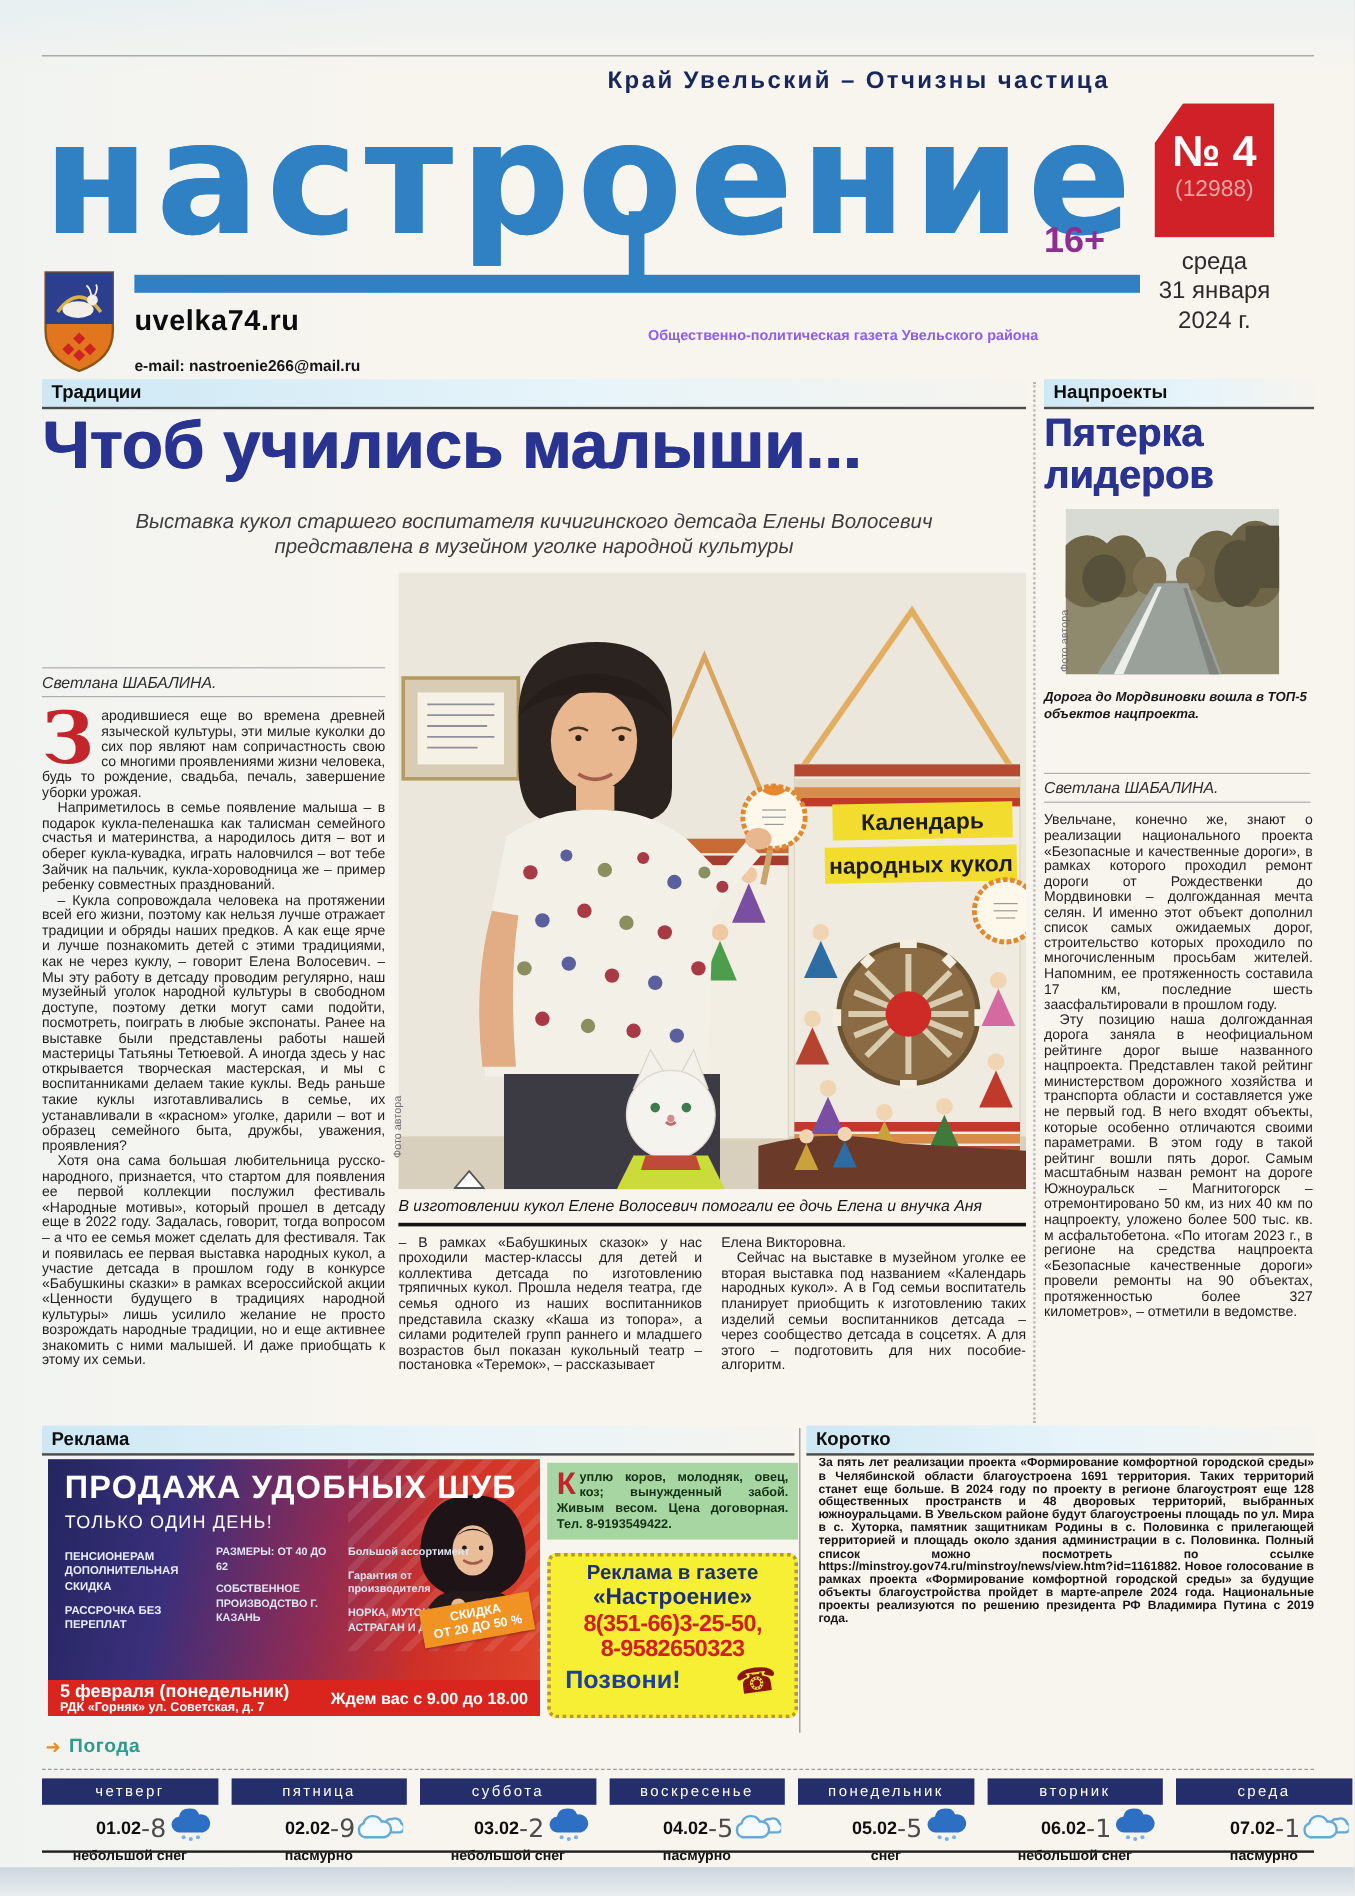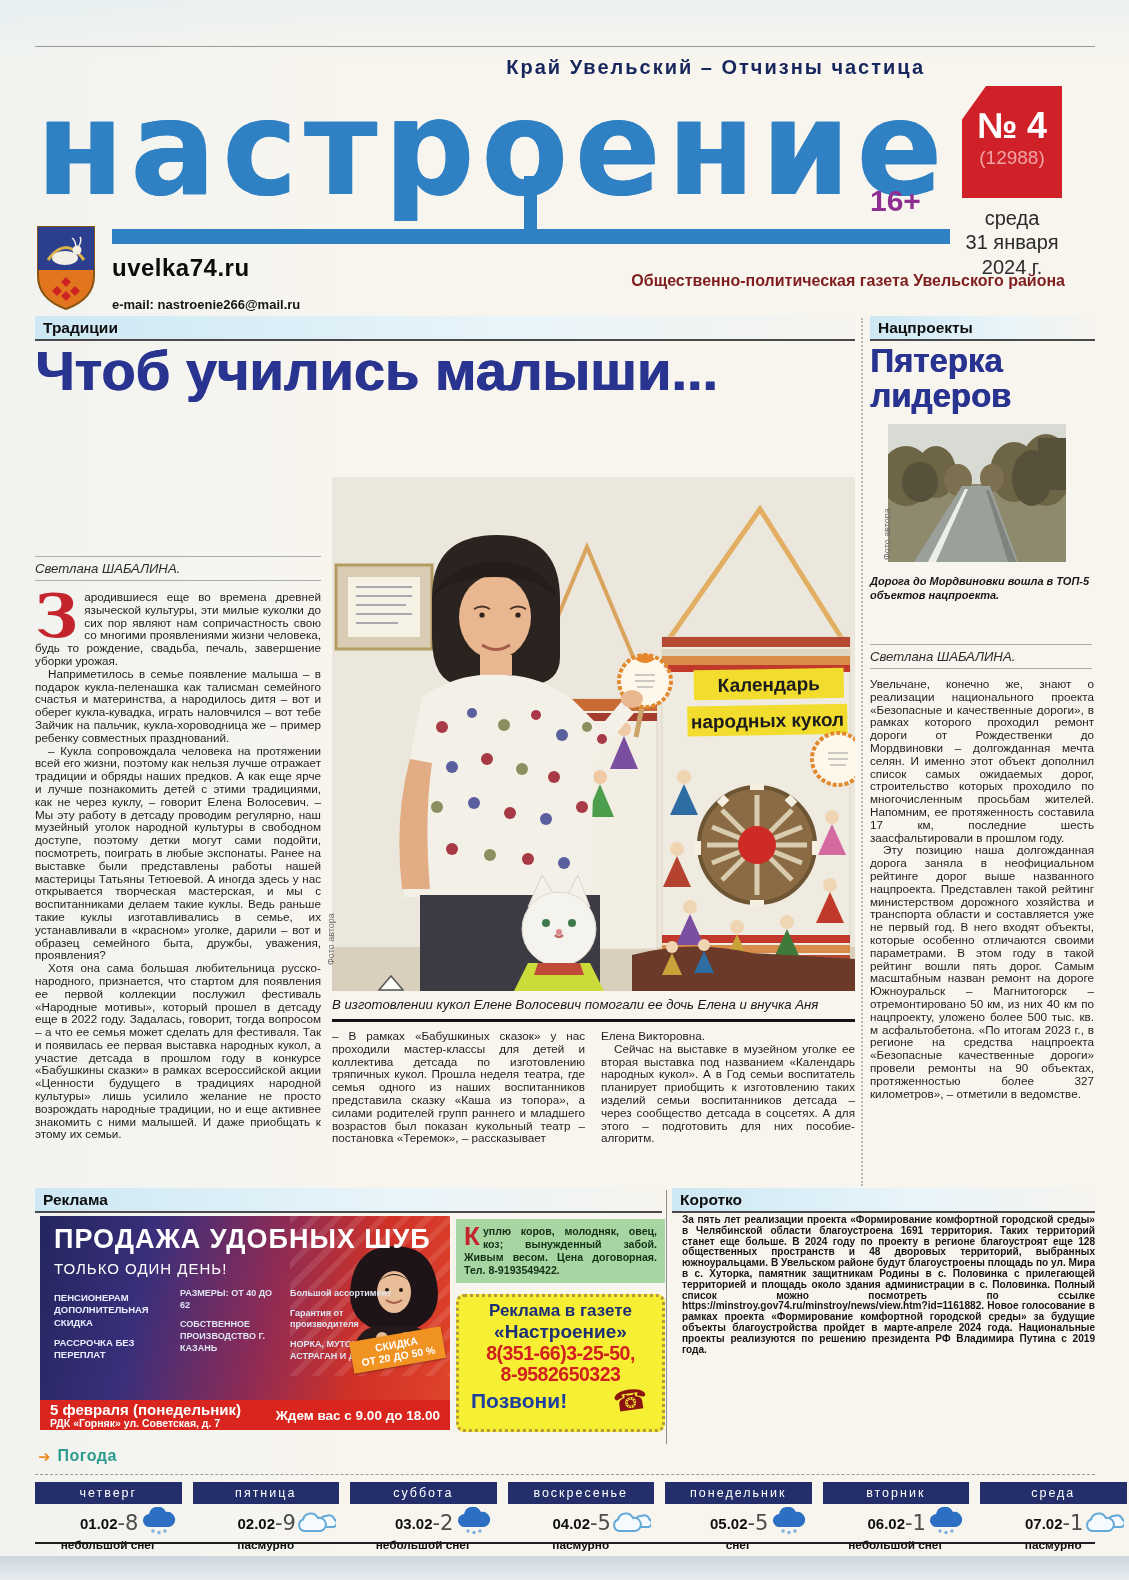--- a/index.html
+++ b/index.html
@@ -20,21 +20,21 @@
   .mast-stem{left:524px;top:176px;width:13px;height:55px;background:#2f81c4;}
   .age-badge{left:870px;top:184px;font-size:30px;font-weight:bold;color:#8d2e90;}
   .issue-box{left:962px;top:86px;width:100px;height:112px;background:#d02028;color:#fff;
            text-align:center;clip-path:polygon(24% 0,100% 0,100% 100%,0 100%,0 30%);padding-top:0;}
   .issue-num{margin-top:22px;font-size:36px;font-weight:bold;line-height:1;}
   .issue-code{font-size:19px;color:#efa3a3;margin-top:3px;}
   .issue-date{left:950px;top:206px;width:124px;text-align:center;font-size:20px;color:#2b2b2b;line-height:1.22;}
   .crest{left:35px;top:224px;}
   .site{left:112px;top:254px;font-size:24px;font-weight:bold;color:#0c0c0c;letter-spacing:.5px;}
   .email{left:112px;top:285px;font-size:13px;font-weight:bold;color:#151515;margin-top:12px;}
-  .paper-subtitle{left:540px;top:272px;width:525px;text-align:right;font-size:16px;font-weight:bold;color:#7f1d1d;}
+  .paper-subtitle{left:540px;top:272px;width:525px;text-align:left;font-size:12px;font-weight:bold;color:#8b5cf6;}
   
   .section-bar{height:20px;background:linear-gradient(90deg,#cde8f4 0%,#e7f4fa 55%,#f6f4ee 100%);
            border-bottom:2px solid #4a4a4a;font-weight:bold;font-size:15.5px;color:#0e0e0e;
            padding:3px 0 0 8px;}
   .bar-trad{left:35px;top:316px;width:812px;}
   .bar-nats{left:870px;top:316px;width:217px;}
   .bar-rekl{left:35px;top:1188px;width:619px;}
   .bar-koro{left:672px;top:1188px;width:415px;}
   .vsep-main{left:861px;top:318px;height:868px;border-left:2px dotted #b7b7b7;}
   .vsep-bottom{left:666px;top:1190px;height:254px;border-left:1px solid #8d8d8d;}
@@ -168,20 +168,21 @@
   </div>
   <div class="abs site">uvelka74.ru</div>
   <div class="abs email">e-mail: nastroenie266@mail.ru</div>
   <div class="abs paper-subtitle">Общественно-политическая газета Увельского района</div>
 
   <div class="abs section-bar bar-trad">Традиции</div>
   <div class="abs section-bar bar-nats">Нацпроекты</div>
   <div class="abs vsep-main"></div>
 
   <div class="abs headline-main">Чтоб учились малыши...</div>
+  <div class="abs subhead-main">Выставка кукол старшего воспитателя кичигинского детсада Елены Волосевич представлена в музейном уголке народной культуры</div>
   <div class="abs byline byline-main">Светлана ШАБАЛИНА.</div>
 
   <div class="abs body-col body-main">
     <p><span class="dropcap">З</span><span>ародившиеся еще во времена древней языческой культуры, эти милые куколки до сих пор являют нам сопричастность свою со многими проявлениями жизни человека, будь то рождение, свадьба, печаль, завершение уборки урожая.</span></p>
     <p>Наприметилось в семье появление малыша – в подарок кукла-пеленашка как талисман семейного счастья и материнства, а народилось дитя – вот и оберег кукла-кувадка, играть наловчился – вот тебе Зайчик на пальчик, кукла-хороводница же – пример ребенку совместных празднований.</p>
     <p>– Кукла сопровождала человека на протяжении всей его жизни, поэтому как нельзя лучше отражает традиции и обряды наших предков. А как еще ярче и лучше познакомить детей с этими традициями, как не через куклу, – говорит Елена Волосевич. – Мы эту работу в детсаду проводим регулярно, наш музейный уголок народной культуры в свободном доступе, поэтому детки могут сами подойти, посмотреть, поиграть в любые экспонаты. Ранее на выставке были представлены работы нашей мастерицы Татьяны Тетюевой. А иногда здесь у нас открывается творческая мастерская, и мы с воспитанниками делаем такие куклы. Ведь раньше такие куклы изготавливались в семье, их устанавливали в «красном» уголке, дарили – вот и образец семейного быта, дружбы, уважения, проявления?</p>
     <p>Хотя она сама большая любительница русско-народного, признается, что стартом для появления ее первой коллекции послужил фестиваль «Народные мотивы», который прошел в детсаду еще в 2022 году. Задалась, говорит, тогда вопросом – а что ее семья может сделать для фестиваля. Так и появилась ее первая выставка народных кукол, а участие детсада в прошлом году в конкурсе «Бабушкины сказки» в рамках всероссийской акции «Ценности будущего в традициях народной культуры» лишь усилило желание не просто возрождать народные традиции, но и еще активнее знакомить с ними малышей. И даже приобщать к этому их семьи.</p>
   </div>
 
   <div class="abs photo-main">

